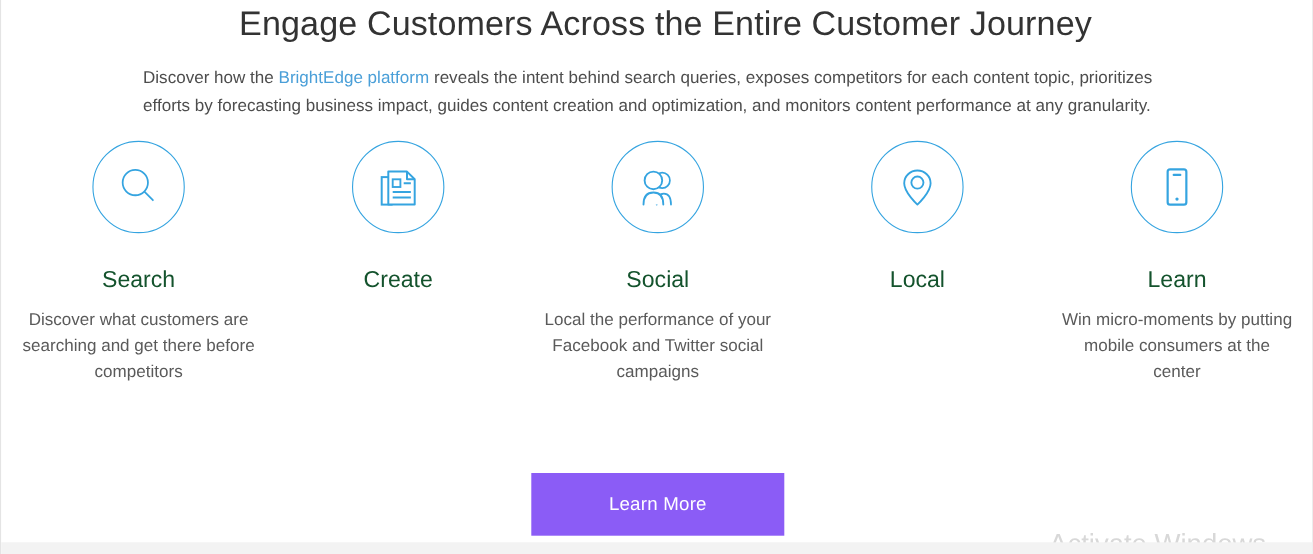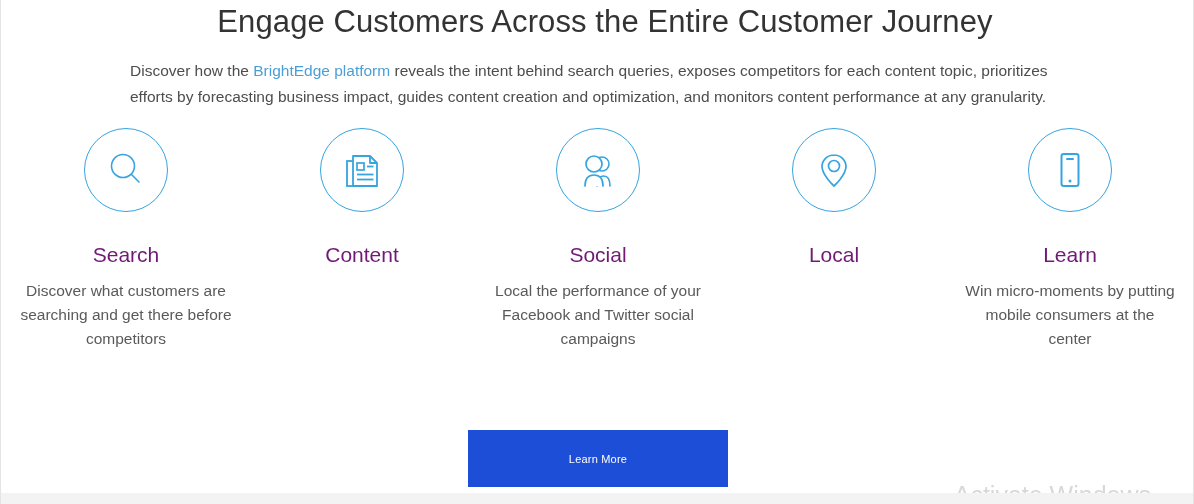--- a/index.html
+++ b/index.html
@@ -75,46 +75,46 @@
     box-sizing: border-box;
   }
   .icon-circle svg {
     display: block;
   }
   .col-title {
     margin-top: 30px;
     font-size: 21px;
     line-height: 26px;
     font-weight: 400;
-    color: #701a75;
+    color: #14532d;
     text-align: center;
   }
   .col-desc {
     margin-top: 11px;
     font-size: 15.5px;
     line-height: 24px;
     color: #5a5a5a;
     text-align: center;
     width: 214px;
   }
   .cta-wrap {
     position: absolute;
     left: 0;
     top: 430px;
     width: 1194px;
     display: flex;
     justify-content: center;
   }
   .cta-button {
-    background: #1d4ed8;
+    background: #8b5cf6;
     color: #ffffff;
     border: none;
-    width: 260px;
+    width: 230px;
     height: 57px;
-    font-size: 11px;
+    font-size: 17px;
     font-family: "Liberation Sans", sans-serif;
     cursor: pointer;
     letter-spacing: 0.2px;
   }
   .bottom-bar {
     position: absolute;
     left: 0;
     bottom: 0;
     width: 1194px;
     height: 11px;
@@ -160,21 +160,21 @@
         <svg width="44" height="44" viewBox="0 0 44 44" fill="none">
           <rect x="7" y="13" width="9" height="25" stroke="#35a4e0" stroke-width="1.8" fill="#ffffff"></rect>
           <path d="M13 8 H30 L37 15 V38 H13 Z" stroke="#35a4e0" stroke-width="1.8" fill="#ffffff" stroke-linejoin="round"></path>
           <path d="M30 8 V15 H37" stroke="#35a4e0" stroke-width="1.8" fill="none" stroke-linejoin="round"></path>
           <rect x="17" y="15" width="7" height="7" stroke="#35a4e0" stroke-width="1.7" fill="none"></rect>
           <line x1="27" y1="18.5" x2="33.5" y2="18.5" stroke="#35a4e0" stroke-width="1.8"></line>
           <line x1="17" y1="26.5" x2="33.5" y2="26.5" stroke="#35a4e0" stroke-width="1.8"></line>
           <line x1="17" y1="31.5" x2="33.5" y2="31.5" stroke="#35a4e0" stroke-width="1.8"></line>
         </svg>
       </div>
-      <div class="col-title">Content</div>
+      <div class="col-title">Create</div>
     </div>
 
     <div class="col">
       <div class="icon-circle">
         <svg width="44" height="44" viewBox="0 0 44 44" fill="none">
           <circle cx="26" cy="16" r="7" stroke="#35a4e0" stroke-width="1.6" fill="none"></circle>
           <path d="M21 38 C21 31 23 28 27.5 28 C32 28 34 31 34 38" stroke="#35a4e0" stroke-width="1.6" fill="none" stroke-linecap="round"></path>
           <circle cx="18" cy="16" r="8" stroke="#35a4e0" stroke-width="1.7" fill="#ffffff"></circle>
           <path d="M9 38 C9 30.5 12 27 18 27 C24 27 27 30.5 27 38" stroke="#35a4e0" stroke-width="1.7" fill="#ffffff" stroke-linecap="round"></path>
         </svg>

